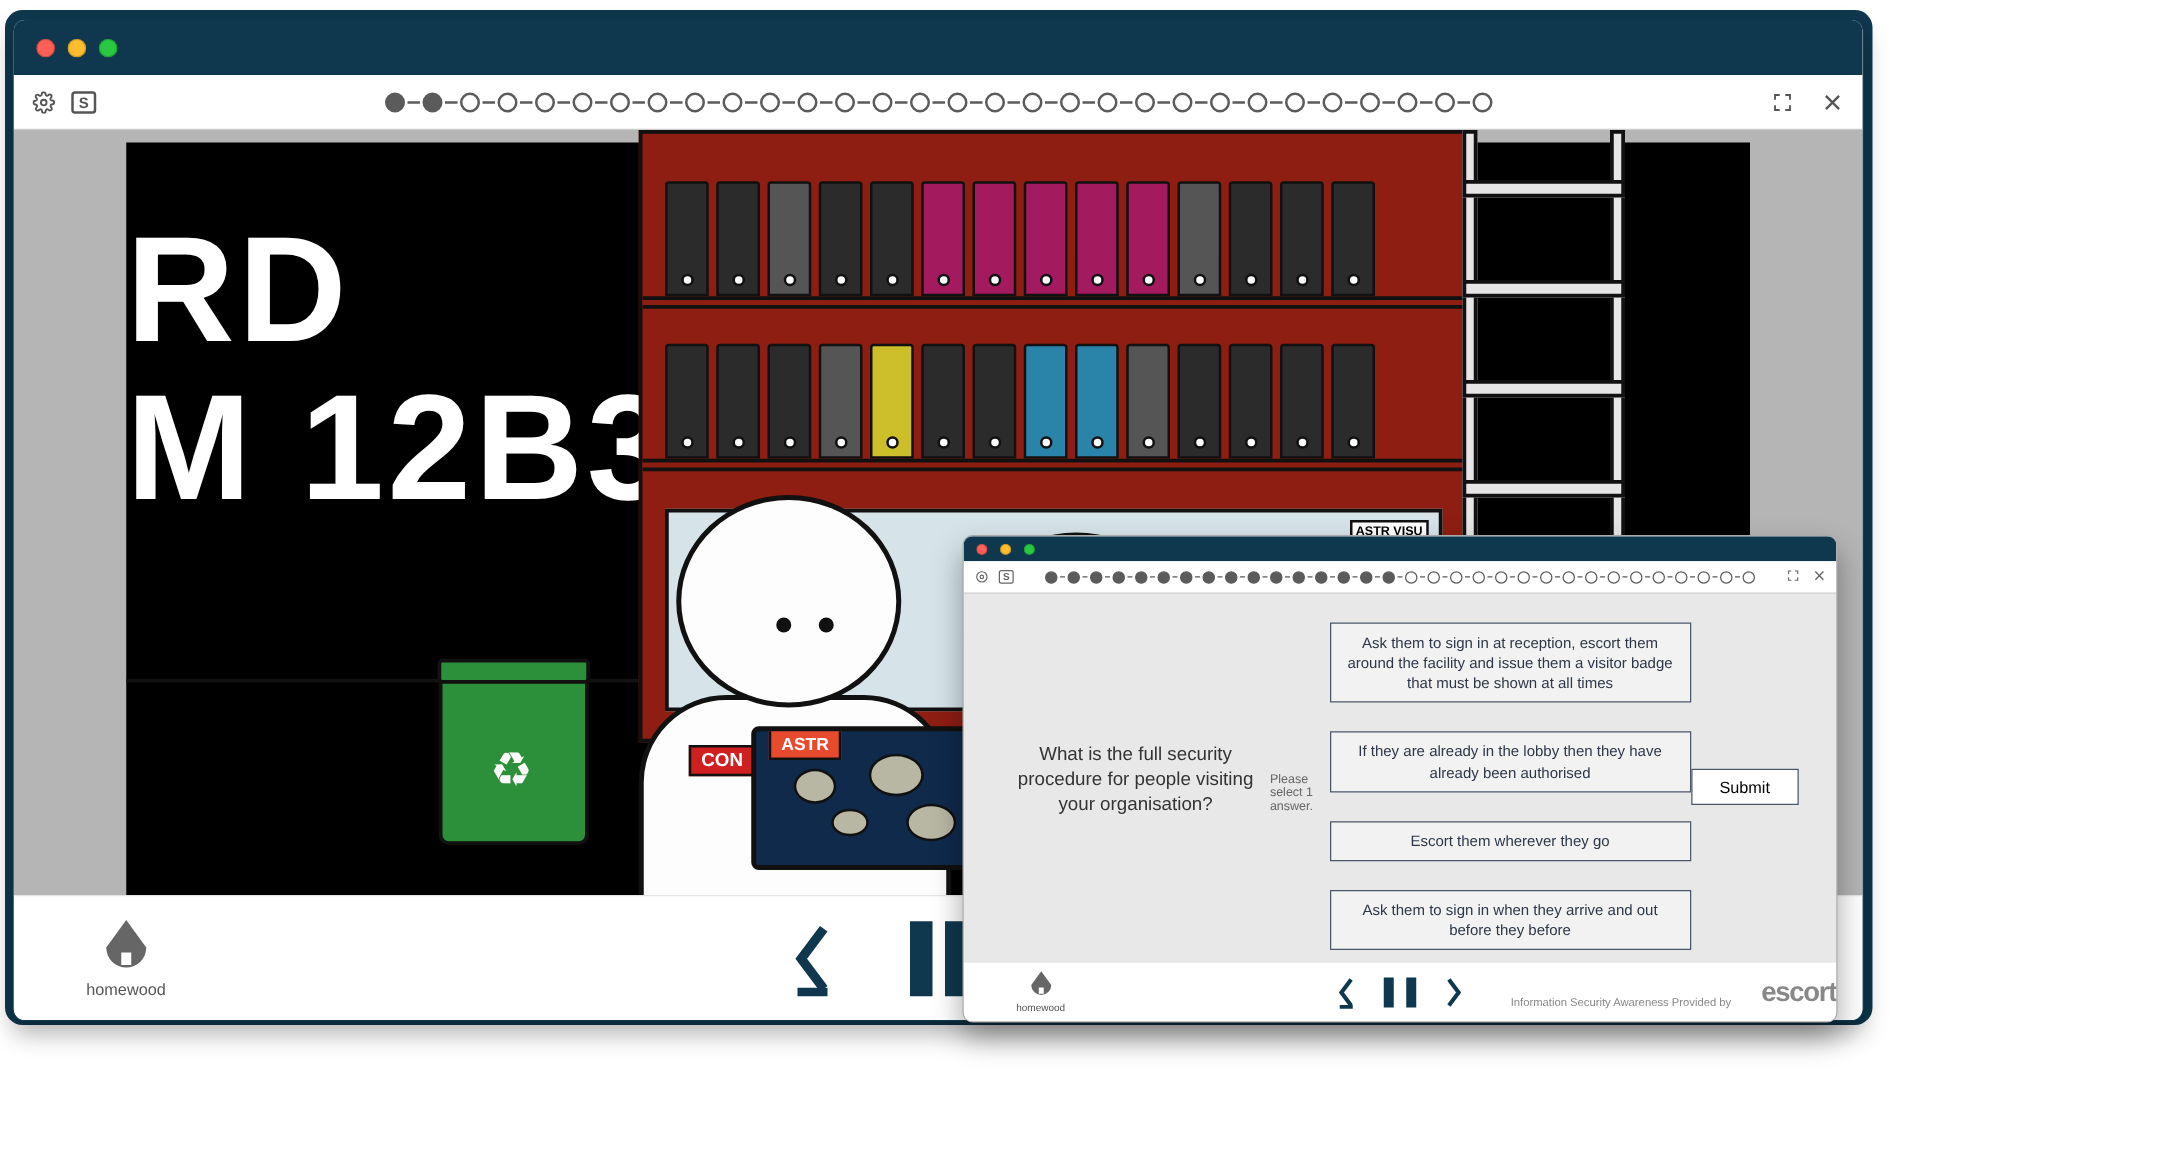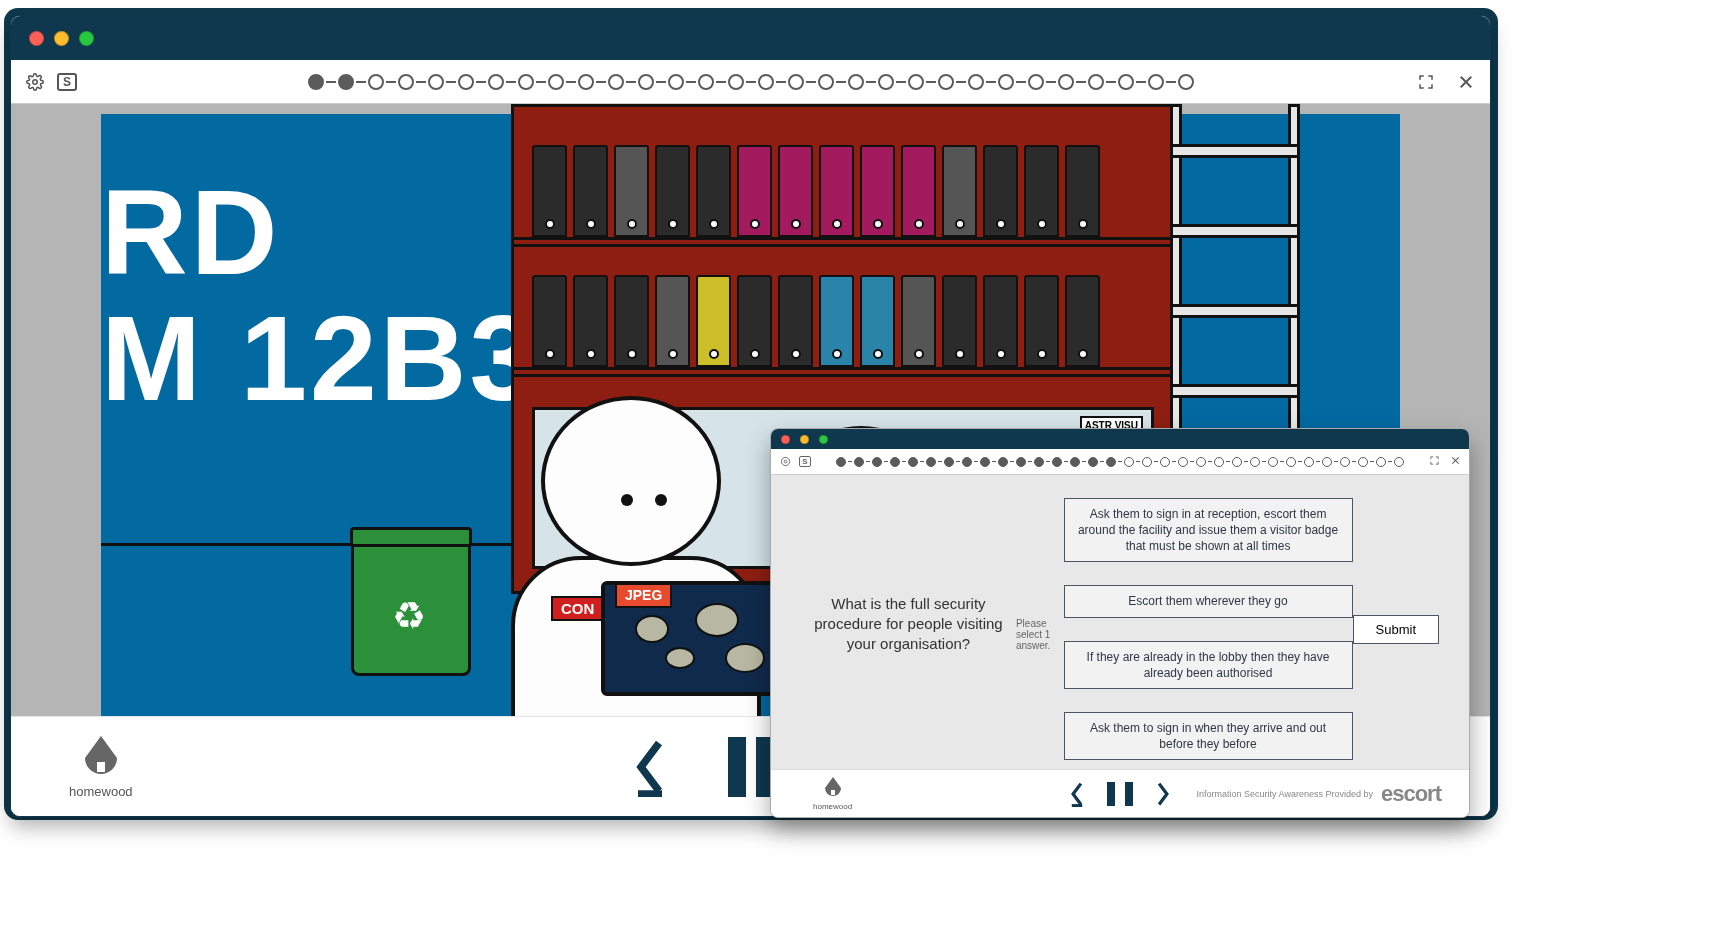--- a/index.html
+++ b/index.html
@@ -56,21 +56,21 @@
   .progress-strip .bar{ width:10px;height:2px;background:#5b5b5b;}
   .toolbar-right{ margin-left:auto; display:flex; gap:20px; align-items:center;}
 
   .content {
     position:absolute; top:88px; left:0; right:0; bottom:100px;
     background:#b5b5b5;
     overflow:hidden;
   }
   .content-inner{
     position:absolute; left:90px; right:90px; top:10px; bottom:0;
-    background:#0369a1;
+    background:#000000;
   }
   .poster-text{
     position:absolute; left:0; top:55px;
     color:#fff; font-weight:900; font-size:120px; line-height:1.05;
     letter-spacing:3px; font-family: Arial, sans-serif;
   }
   .recycle-bin{
     position:absolute; left:250px; bottom:40px; width:120px; height:140px;
     background:#2c8f3a; border:3px solid #111; border-radius:4px 4px 8px 8px;
   }
@@ -169,21 +169,21 @@
     background:#fff; font-size:13px; cursor:pointer;
   }
   .quiz-footer{
     height:48px; background:#fff; border-top:1px solid #ddd;
     display:flex; align-items:center; padding:0 14px; position:relative;
   }
   .quiz-footer .logo-mark{ width:20px; height:24px;}
   .quiz-footer .logo{ font-size:8px;}
   .quiz-nav{ position:absolute; left:50%; transform:translateX(-50%); display:flex; gap:22px; align-items:center;}
   .quiz-nav .pause-btn span{ width:8px; height:24px;}
-  .credits{ position:absolute; right:28px; display:flex; align-items:center; gap:8px; font-size:9px; color:#888;}
+  .credits{ position:absolute; right:0; display:flex; align-items:flex-end; gap:24px; font-size:9px; color:#888;}
   .hutsix{ font-weight:900; font-size:22px; color:#888; letter-spacing:-1px;}
 
   
   .backdrop{
     position:absolute; left:4px; top:8px; width:1494px; height:812px;
     background:#0f384e; border-radius:14px;
     z-index:-1;
   }
 
 </style>
@@ -415,21 +415,21 @@
       <div class="character">
         <div class="char-body"></div>
         <div class="char-head">
           <div class="char-eye l"></div>
             <div class="char-eye r"></div>
         </div>
         <div class="name-badge">CON</div>
       </div>
 
       <div class="device">
-        <div class="jpeg-tag">JPEG</div>
+        <div class="jpeg-tag">ASTR</div>
         <div class="asteroid" style="top:30px;left:30px;width:34px;height:28px;"></div>
         <div class="asteroid" style="top:18px;left:90px;width:44px;height:34px;"></div>
         <div class="asteroid" style="top:62px;left:60px;width:30px;height:22px;"></div>
         <div class="asteroid" style="top:58px;left:120px;width:40px;height:30px;"></div>
       </div>
 
     </div>
   </div>
 
   <div class="footer">
@@ -554,22 +554,22 @@
             <path d="M5 5l14 14M19 5L5 19"></path>
           </svg>
       </div>
     </div>
   </div>
   <div class="quiz-body">
     <div class="quiz-question">What is the full security procedure for people visiting your organisation?</div>
     <div class="quiz-sub">Please select 1 answer.</div>
     <div class="quiz-options" id="quiz-options">
         <div class="quiz-option">Ask them to sign in at reception, escort them around the facility and issue them a visitor badge that must be shown at all times</div>
+        <div class="quiz-option">If they are already in the lobby then they have already been authorised</div>
         <div class="quiz-option">Escort them wherever they go</div>
-        <div class="quiz-option">If they are already in the lobby then they have already been authorised</div>
         <div class="quiz-option">Ask them to sign in when they arrive and out before they before</div>
       </div>
     <button class="submit-btn">Submit</button>
   </div>
   <div class="quiz-footer">
     <div class="logo">
       <div class="logo-mark">
         <svg viewBox="0 0 40 48" width="20" height="24">
             <path fill="#666" d="M20 2 L36 24 A16 16 0 1 1 4 24 Z"></path>
             <rect x="16" y="28" width="8" height="10" fill="#fff"></rect>

